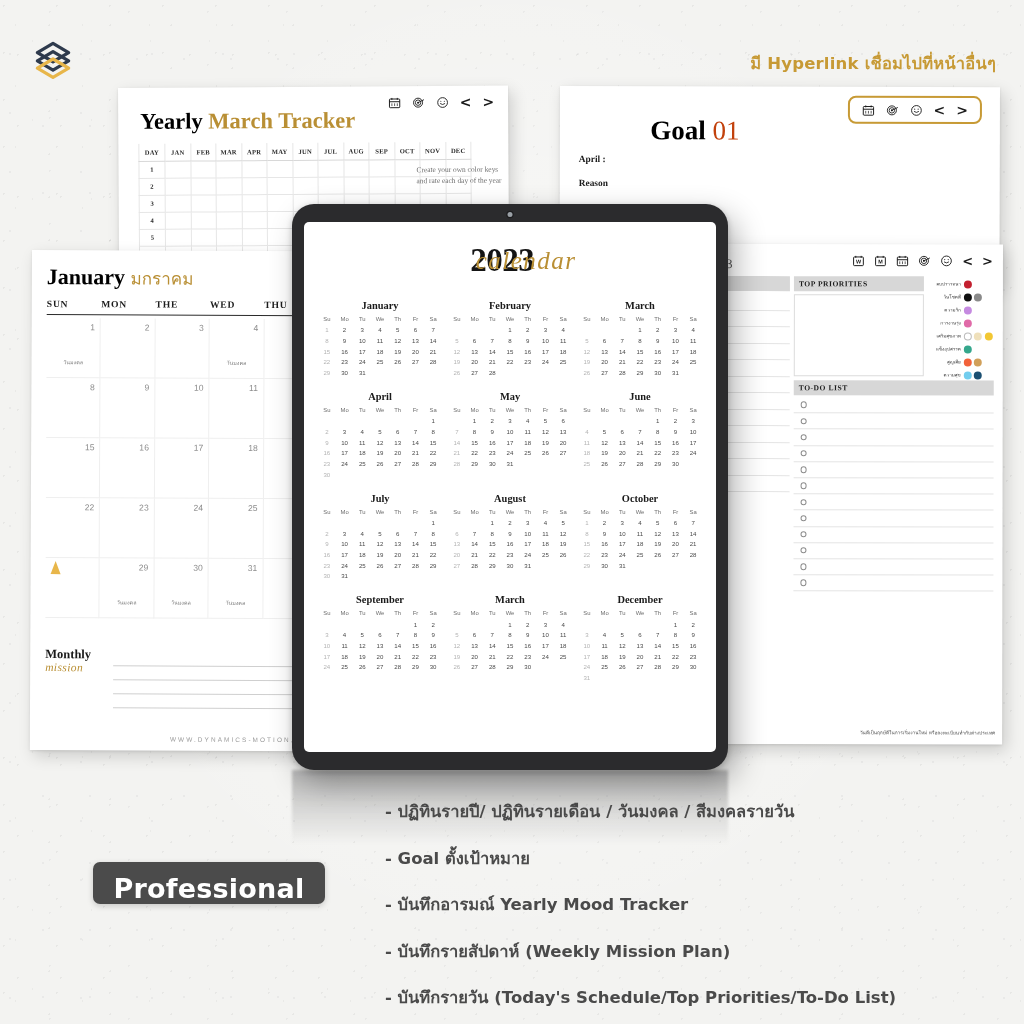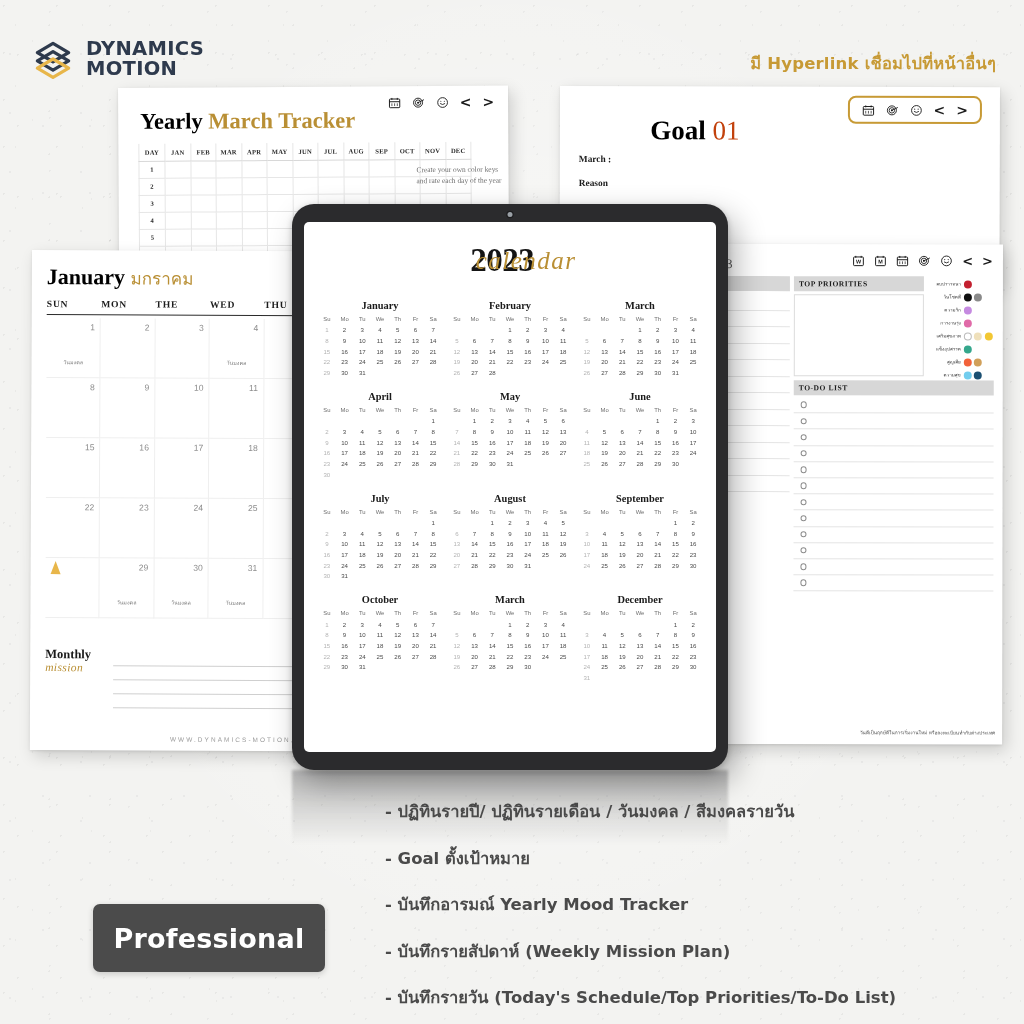--- a/index.html
+++ b/index.html
@@ -289,25 +289,24 @@
   }
   .mon-grid div {
     font-family: "Liberation Sans", sans-serif; font-size: 6.1px;
     color: #4a4a4a; text-align: center; line-height: 1.5;
   }
   .mon-grid .dow { color: #6f6f6f; font-size: 5.9px; }
   .mon-grid .wk { color: #b4b4b4; }
 
   
   #badge-professional {
-    left: 93px; top: 862px; width: 232px; height: 68px;
+    left: 93px; top: 862px; width: 232px; height: 42px;
     background: #4b4b4b; border-radius: 7px;
-    display: flex; align-items: center; justify-content: center;
+    display: flex; align-items: flex-end; justify-content: center;
     box-shadow: 0 2px 6px rgba(0,0,0,.18);
-    margin-top: 42px;
   }
   #badge-professional span {
     font-family: "DejaVu Sans", sans-serif; font-weight: 700;
     font-size: 27px; color: #fff; letter-spacing: .2px;
   }
   #features { left: 385px; top: 798px; width: 620px; }
   .feat {
     font-family: "DejaVu Sans", sans-serif; font-weight: 700;
     font-size: 16.5px; color: #4a4a4a; margin-bottom: 20.5px;
     white-space: nowrap;
@@ -320,24 +319,20 @@
 <div id="vign"></div>
 
 <div id="logo" class="layer">
   <svg id="logo-mark" viewBox="0 0 100 100">
     <g fill="none" stroke-width="7" stroke-linejoin="round">
       <path d="M50 16 L84 36 L50 56 L16 36 Z" stroke="#2e3a4d"></path>
       <path d="M50 34 L84 54 L50 74 L16 54 Z" stroke="#2e3a4d"></path>
       <path d="M50 50 L84 70 L50 90 L16 70 Z" stroke="#e8b64a"></path>
     </g>
   </svg>
-  <div id="logo-text">
-    <div>DYNAMICS</div>
-    <div>MOTION</div>
-  </div>
 </div>
 
 <div id="hyperlink-note" class="layer">มี Hyperlink เชื่อมไปที่หน้าอื่นๆ</div>
 
 <div id="card-mood" class="card layer">
   <div id="mood-title">
     <span>Yearly </span><span class="gold">March Tracker</span>
   </div>
   <div id="mood-toolbar" class="toolbar">
     <svg class="tb-ico" width="13" height="13" viewBox="0 0 24 24">
@@ -519,21 +514,21 @@
     </svg>
     <svg class="tb-ico" width="13" height="13" viewBox="0 0 24 24">
       <circle cx="12" cy="12" r="9" fill="none" stroke="#1a1a1a" stroke-width="1.7"></circle>
       <circle cx="8.8" cy="9.6" r="1" fill="#1a1a1a"></circle>
       <circle cx="15.2" cy="9.6" r="1" fill="#1a1a1a"></circle>
       <path d="M8 14.2 Q12 17.6 16 14.2" fill="none" stroke="#1a1a1a" stroke-width="1.6" stroke-linecap="round"></path>
     </svg>
     <span class="tb-arrow" style="font-size:14px">&lt;</span>
     <span class="tb-arrow" style="font-size:14px">&gt;</span>
   </div>
-  <div class="goal-line" id="goal-l1">March :</div>
+  <div class="goal-line" id="goal-l1">April :</div>
   <div class="goal-line" id="goal-l2">Reason</div>
 </div>
 
 <div id="card-jan" class="card layer">
   <div id="jan-title">
     <span>January </span><span class="gold">มกราคม</span>
   </div>
   <div id="jan-dow">
       <span>SUN</span>
       <span>MON</span>
@@ -1140,67 +1135,20 @@
             <div>25</div>
             <div>26</div>
             <div class="wk">27</div>
             <div>28</div>
             <div>29</div>
             <div>30</div>
             <div>31</div>
           </div>
         </div>
         <div class="mon">
-          <div class="mon-name">September</div>
-          <div class="mon-grid">
-            <div class="dow">Su</div>
-            <div class="dow">Mo</div>
-            <div class="dow">Tu</div>
-            <div class="dow">We</div>
-            <div class="dow">Th</div>
-            <div class="dow">Fr</div>
-            <div class="dow">Sa</div>
-            <div></div>
-            <div></div>
-            <div></div>
-            <div></div>
-            <div></div>
-            <div>1</div>
-            <div>2</div>
-            <div class="wk">3</div>
-            <div>4</div>
-            <div>5</div>
-            <div>6</div>
-            <div>7</div>
-            <div>8</div>
-            <div>9</div>
-            <div class="wk">10</div>
-            <div>11</div>
-            <div>12</div>
-            <div>13</div>
-            <div>14</div>
-            <div>15</div>
-            <div>16</div>
-            <div class="wk">17</div>
-            <div>18</div>
-            <div>19</div>
-            <div>20</div>
-            <div>21</div>
-            <div>22</div>
-            <div>23</div>
-            <div class="wk">24</div>
-            <div>25</div>
-            <div>26</div>
-            <div>27</div>
-            <div>28</div>
-            <div>29</div>
-            <div>30</div>
-          </div>
-        </div>
-        <div class="mon">
           <div class="mon-name">October</div>
           <div class="mon-grid">
             <div class="dow">Su</div>
             <div class="dow">Mo</div>
             <div class="dow">Tu</div>
             <div class="dow">We</div>
             <div class="dow">Th</div>
             <div class="dow">Fr</div>
             <div class="dow">Sa</div>
             <div class="wk">1</div>
@@ -1230,20 +1178,67 @@
             <div>25</div>
             <div>26</div>
             <div>27</div>
             <div>28</div>
             <div class="wk">29</div>
             <div>30</div>
             <div>31</div>
           </div>
         </div>
         <div class="mon">
+          <div class="mon-name">September</div>
+          <div class="mon-grid">
+            <div class="dow">Su</div>
+            <div class="dow">Mo</div>
+            <div class="dow">Tu</div>
+            <div class="dow">We</div>
+            <div class="dow">Th</div>
+            <div class="dow">Fr</div>
+            <div class="dow">Sa</div>
+            <div></div>
+            <div></div>
+            <div></div>
+            <div></div>
+            <div></div>
+            <div>1</div>
+            <div>2</div>
+            <div class="wk">3</div>
+            <div>4</div>
+            <div>5</div>
+            <div>6</div>
+            <div>7</div>
+            <div>8</div>
+            <div>9</div>
+            <div class="wk">10</div>
+            <div>11</div>
+            <div>12</div>
+            <div>13</div>
+            <div>14</div>
+            <div>15</div>
+            <div>16</div>
+            <div class="wk">17</div>
+            <div>18</div>
+            <div>19</div>
+            <div>20</div>
+            <div>21</div>
+            <div>22</div>
+            <div>23</div>
+            <div class="wk">24</div>
+            <div>25</div>
+            <div>26</div>
+            <div>27</div>
+            <div>28</div>
+            <div>29</div>
+            <div>30</div>
+          </div>
+        </div>
+        <div class="mon">
           <div class="mon-name">March</div>
           <div class="mon-grid">
             <div class="dow">Su</div>
             <div class="dow">Mo</div>
             <div class="dow">Tu</div>
             <div class="dow">We</div>
             <div class="dow">Th</div>
             <div class="dow">Fr</div>
             <div class="dow">Sa</div>
             <div></div>

